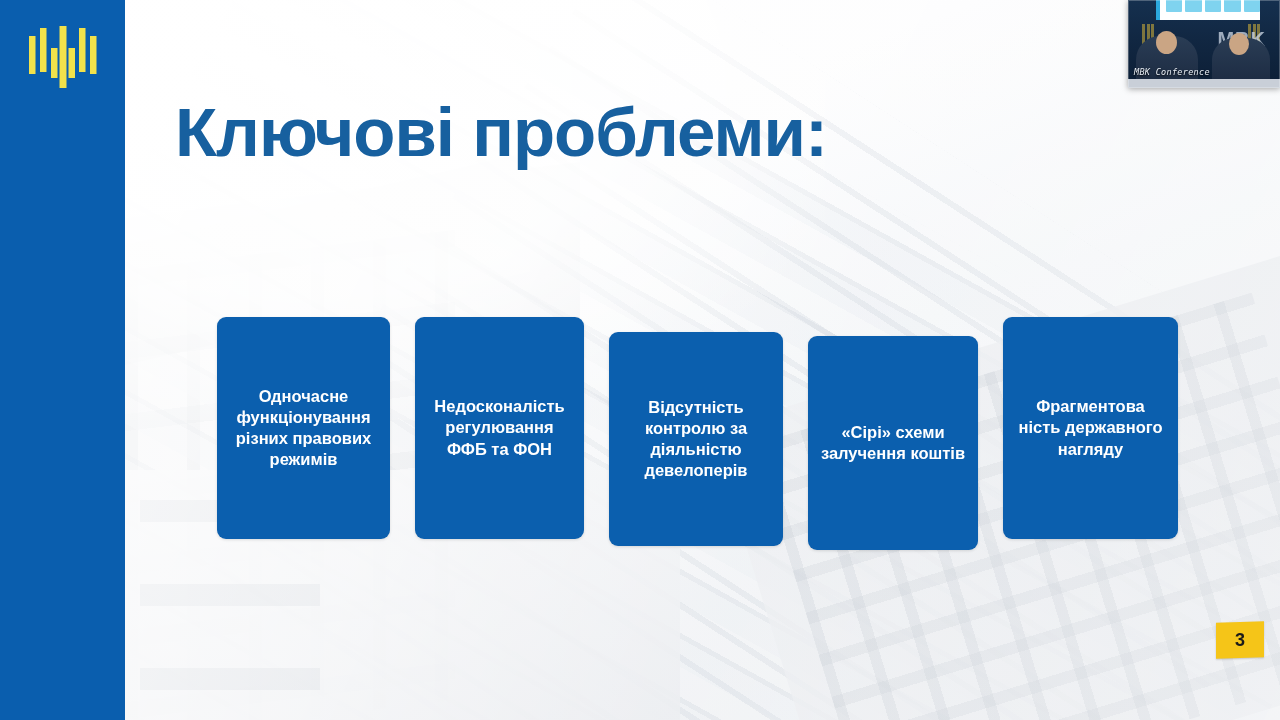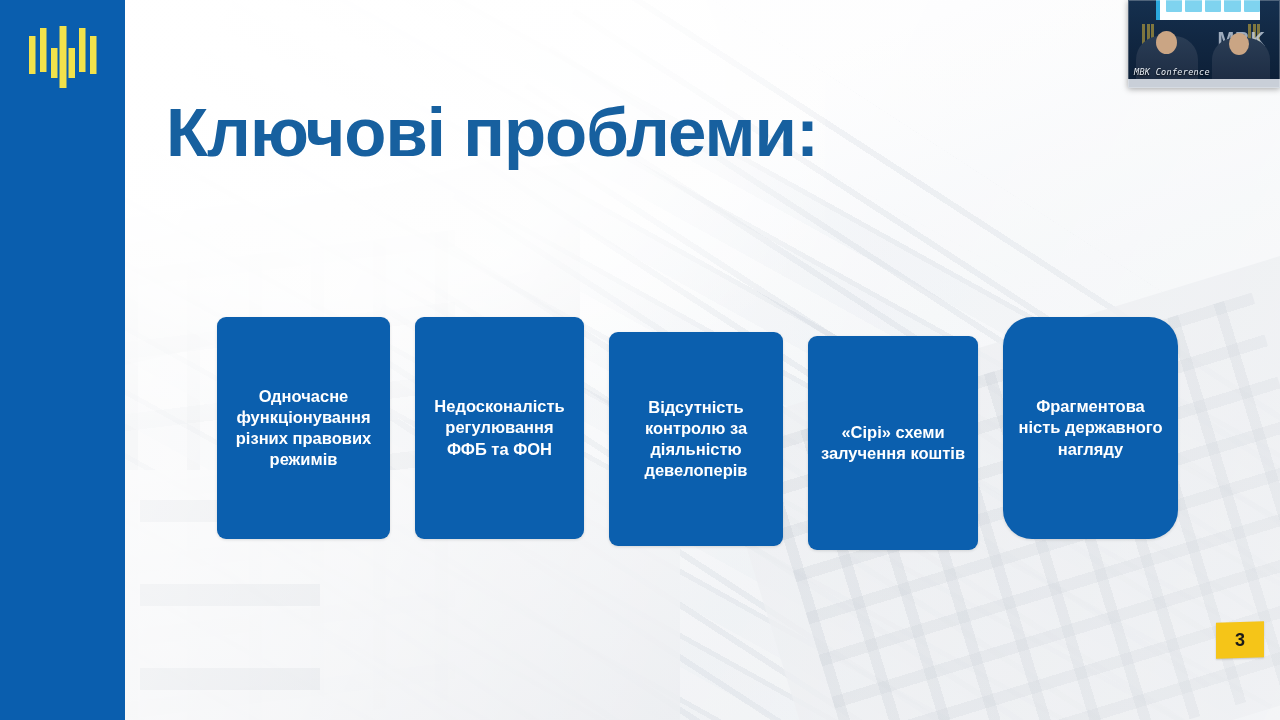--- a/index.html
+++ b/index.html
@@ -121,21 +121,21 @@
   }
   .logo {
     position:absolute;
     left:29px; top:26px;
     width:68px; height:64px;
   }
 
   
   .title {
     position:absolute;
-    left:166px; top:93px;
+    left:175px; top:93px;
     font-size:69px;
     font-weight:bold;
     letter-spacing:-1px;
     color:#17609f;
     white-space:nowrap;
     text-shadow:0 1px 0 rgba(255,255,255,.6);
   }
 
   
   .cards {
@@ -160,21 +160,21 @@
     line-height:1.28;
     box-shadow:0 1px 3px rgba(0,0,0,.12);
   }
   .card-text { display:block; width:100%; }
 
   
   .c1 { width:173px; height:222px; font-size:16.5px; }
   .c2 { width:169px; height:222px; font-size:16.5px; }
   .c3 { width:174px; height:214px; font-size:16.5px; }
   .c4 { width:170px; height:214px; font-size:16.5px; }
-  .c5 { width:175px; height:222px; font-size:16.5px;border-radius:29px; }
+  .c5 { width:175px; height:222px; font-size:16.5px; }
   .c4 { margin-top:19px; }
   .c3 { margin-top:15px; }
 
   
   .badge {
     position:absolute;
     right:16px; bottom:62px;
     width:48px; height:36px;
     background:#f5c518;
     color:#1a1a1a;

